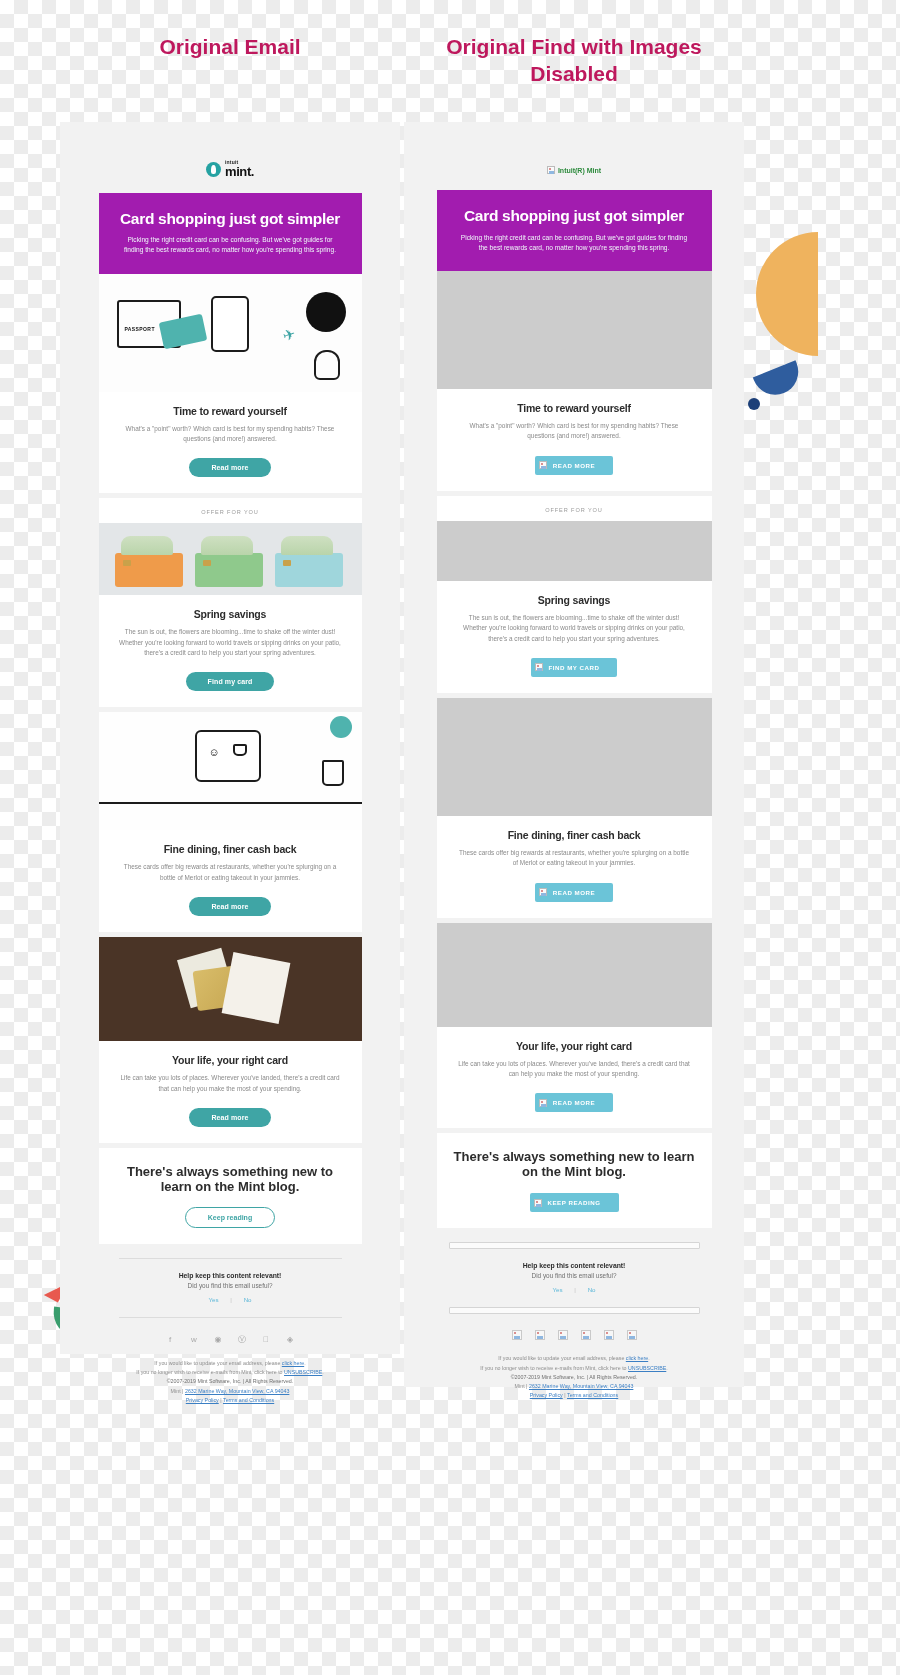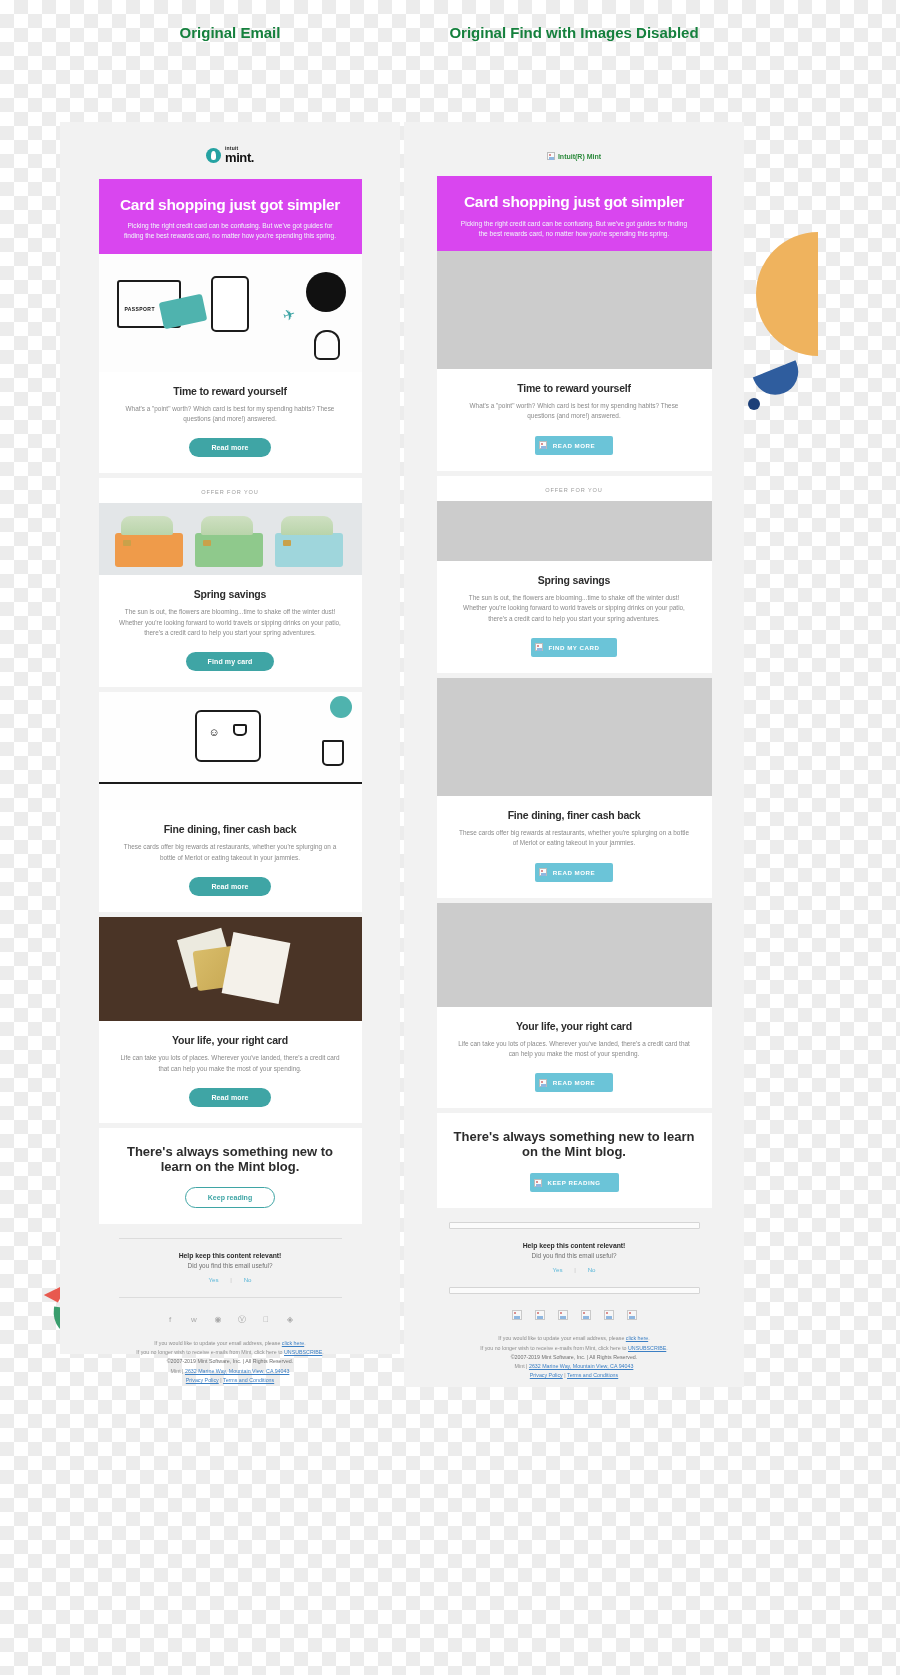--- a/index.html
+++ b/index.html
@@ -48,40 +48,40 @@
     transform: rotate(28deg);
   }
 
   
   .panel { position: absolute; top: 0; }
   #panel-left  { left: 60px;  width: 340px; }
   #panel-right { left: 404px; width: 340px; }
 
   .panel-title {
     text-align: center;
-    color: #15803d;
-    font-size: 15px;
+    color: #be185d;
+    font-size: 21px;
     font-weight: bold;
     line-height: 27px;
-    padding-top: 19px;
+    padding-top: 33px;
   }
 
   .panel-body {
     position: absolute;
     top: 122px;
     background: #f2f2f2;
     width: 340px;
   }
   #panel-left .panel-body  { left: 0; height: 1232px; }
   #panel-right .panel-body { left: 0; height: 1265px; }
 
   
   .email {
     width: 263px;
-    margin: 0 auto;
+    margin: 14px auto;
     padding-top: 14px;
   }
   .email-wide { width: 275px; }
 
   .logo-row {
     text-align: center;
     padding: 10px 0 12px;
   }
   .mint-logo {
     display: inline-flex;
@@ -128,22 +128,22 @@
   }
   .broken-glyph::after {
     content: "";
     position: absolute; left: 1px; top: 1px;
     width: 2px; height: 2px;
     background: #d06b6b; border-radius: 50%;
   }
 
   
   .hero {
-    background: #d946ef;
-    padding: 17px 20px 12px;
+    background: #a21caf;
+    padding: 17px 20px 18px;
     text-align: center;
   }
   .hero-title {
     color: #fff;
     font-size: 15.5px;
     font-weight: bold;
     letter-spacing: -.3px;
     line-height: 1.2;
   }
   .hero-sub {

